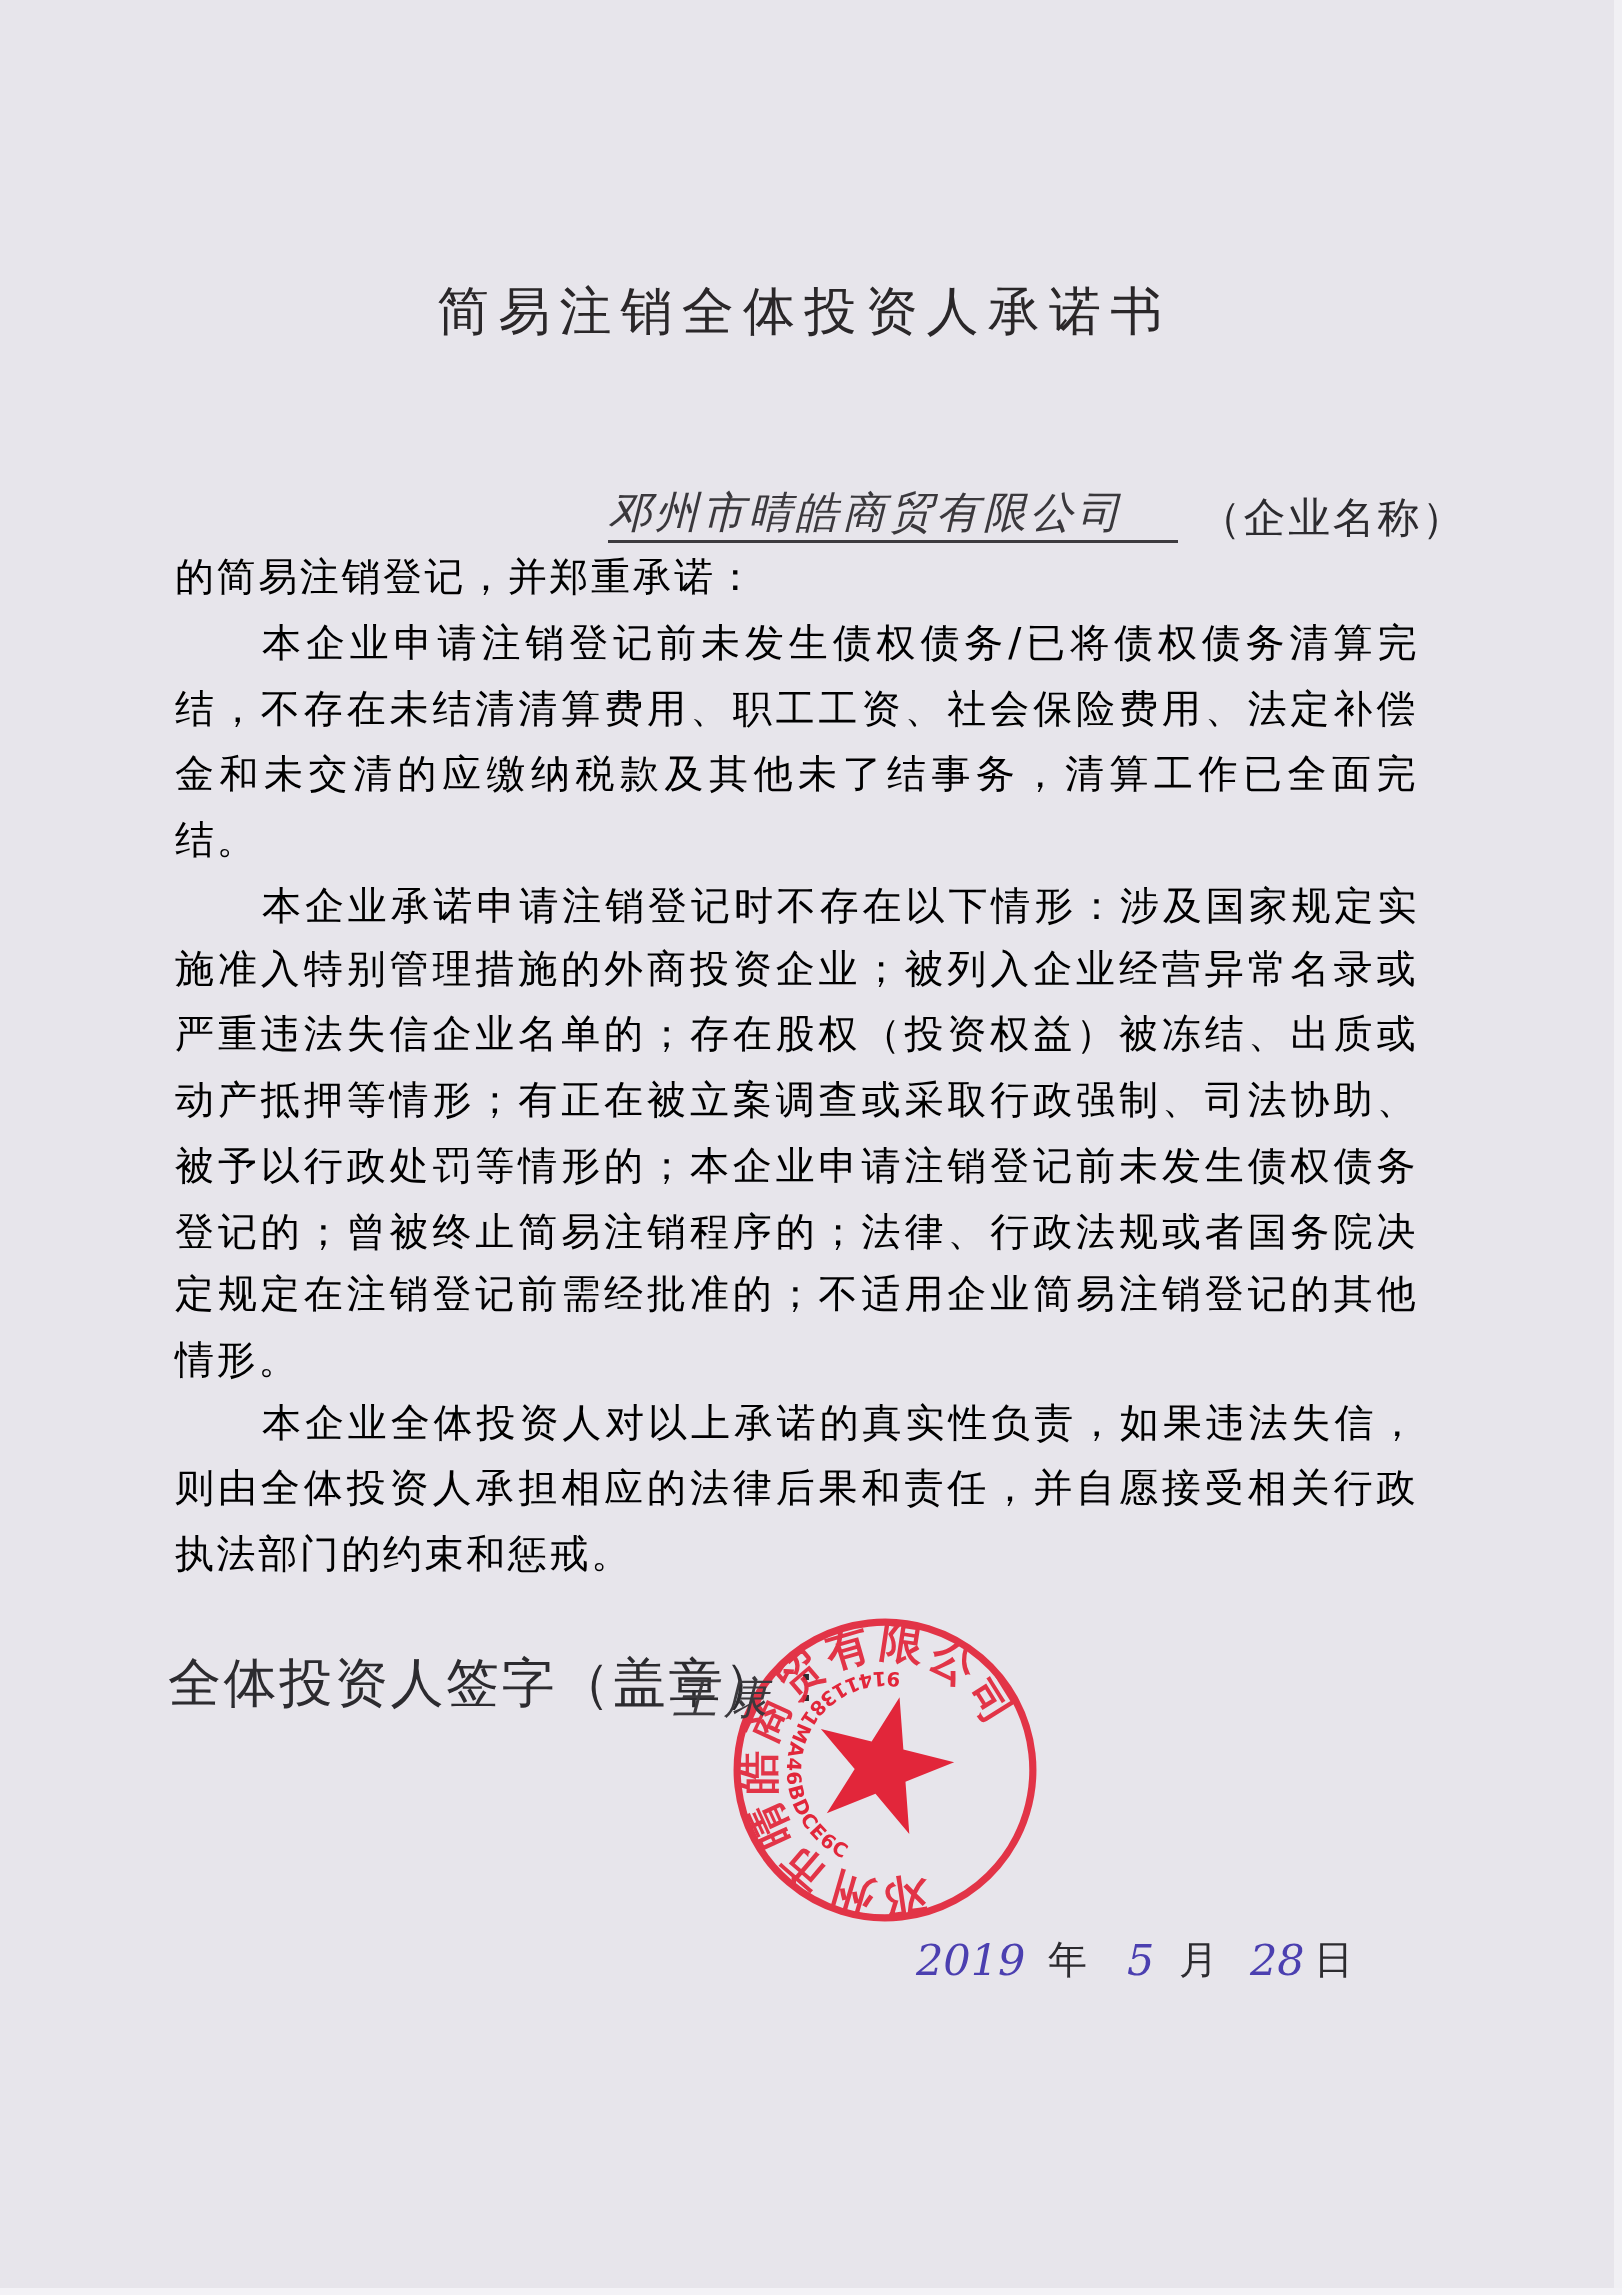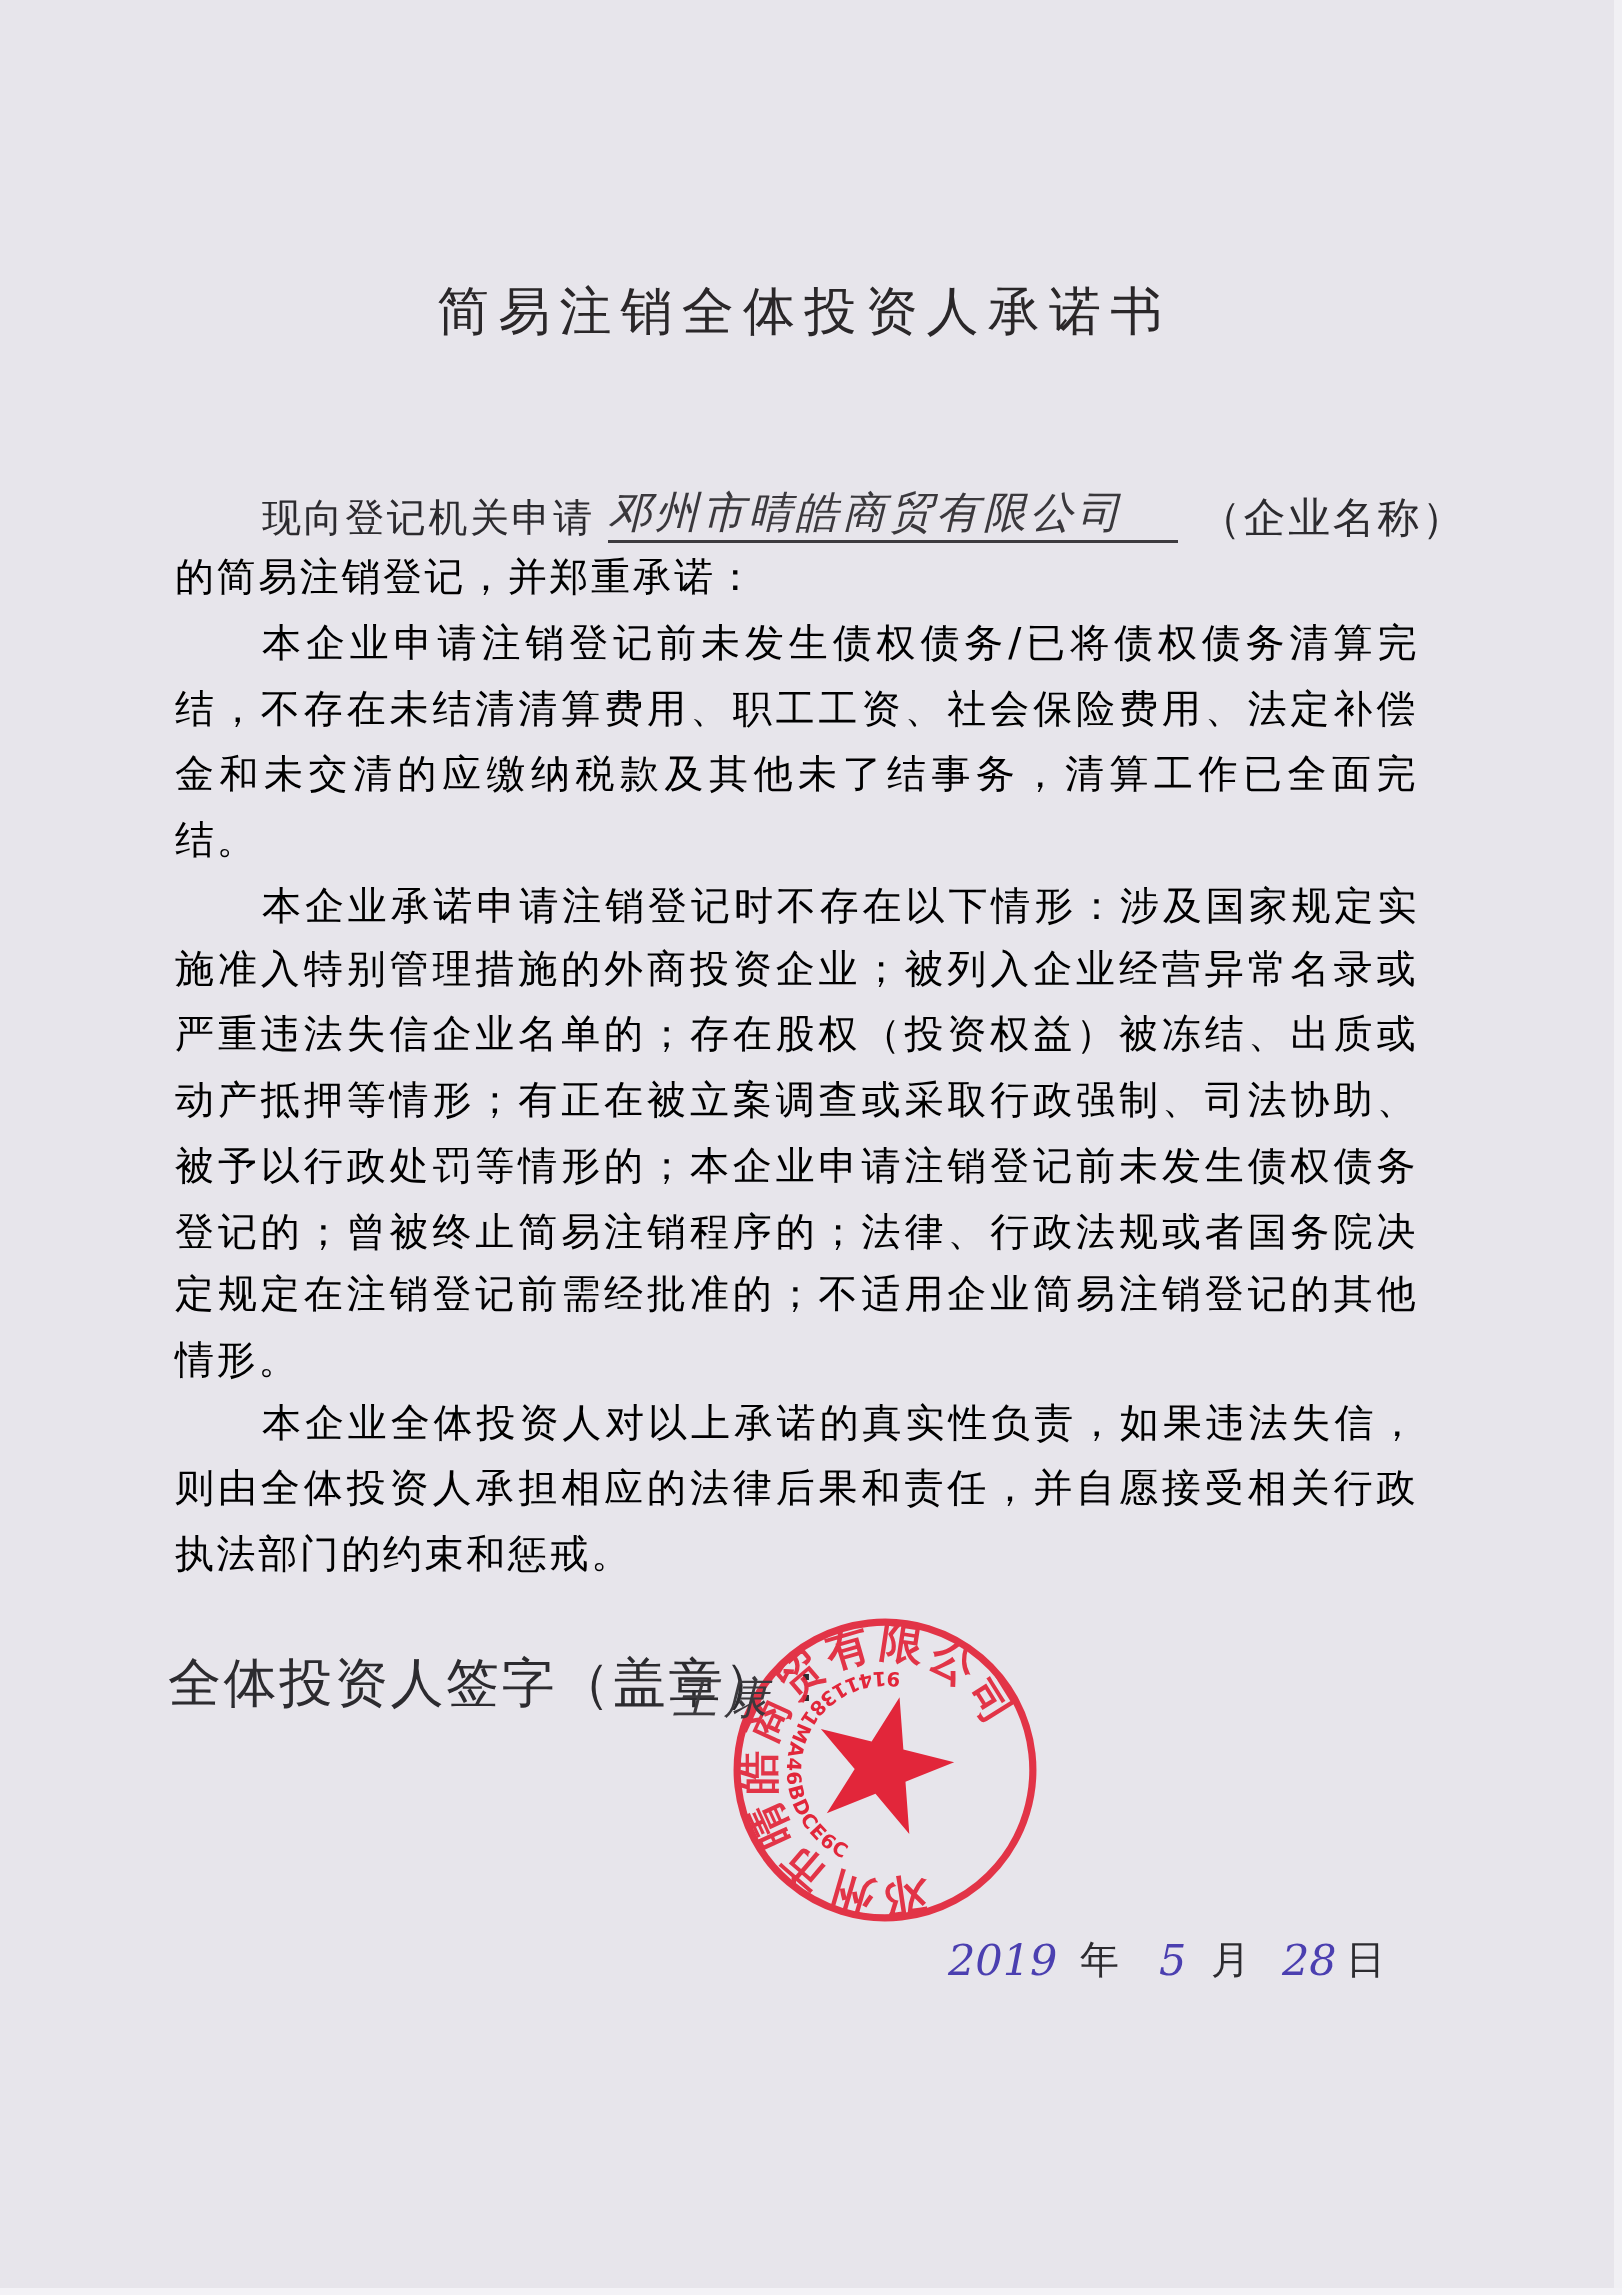--- a/index.html
+++ b/index.html
@@ -48,35 +48,34 @@
     letter-spacing: 2.6px; white-space: nowrap;
     font-family: "DejaVu Sans", "Liberation Sans", sans-serif; color: #2c2b2f;
   }
   .signature {
     position: absolute; left: 673px; top: 1662px; font-size: 44px; line-height: 72px;
     letter-spacing: 6.5px; font-family: "DejaVu Serif", "Liberation Serif", serif;
     font-style: italic; color: #3b393d; white-space: nowrap;
   }
   .stamp { position: absolute; left: 728px; top: 1613px; width: 314px; height: 314px; }
   .date-row { position: absolute; left: 916px; top: 1924px; height: 72px; width: 458px;
-    font-family: "DejaVu Sans", "Liberation Sans", sans-serif; margin-left: 32px; }
+    font-family: "DejaVu Sans", "Liberation Sans", sans-serif; }
   .date-hw { position: absolute; top: 0; font-size: 43px; line-height: 72px;
     font-family: "DejaVu Serif", "Liberation Serif", serif; font-style: italic; color: #4b3fb0; }
   .date-pr { position: absolute; top: 2.6px; font-size: 39px; line-height: 65px; color: #2c2b2f; }
 </style>
 </head>
 <body>
 
 <div class="paper-edge-right"></div>
 <div class="paper-edge-bottom"></div>
 
 <div class="title">简易注销全体投资人承诺书</div>
 
 <div class="fill-row">
-  <span class="fill-prefix">现向登记机关申请</span>
   <span class="fill-value">邓州市晴皓商贸有限公司</span>
   <span class="fill-underline"></span>
   <span class="fill-suffix">（企业名称）</span>
 </div>
 <div class="line short" style="top:544px">的简易注销登记，并郑重承诺：</div>
 
 <div class="line indent" style="top:610px">本企业申请注销登记前未发生债权债务/已将债权债务清算完</div>
 <div class="line" style="top:676px">结，不存在未结清清算费用、职工工资、社会保险费用、法定补偿</div>
 <div class="line" style="top:741px">金和未交清的应缴纳税款及其他未了结事务，清算工作已全面完</div>
 <div class="line short" style="top:807px">结。</div>

